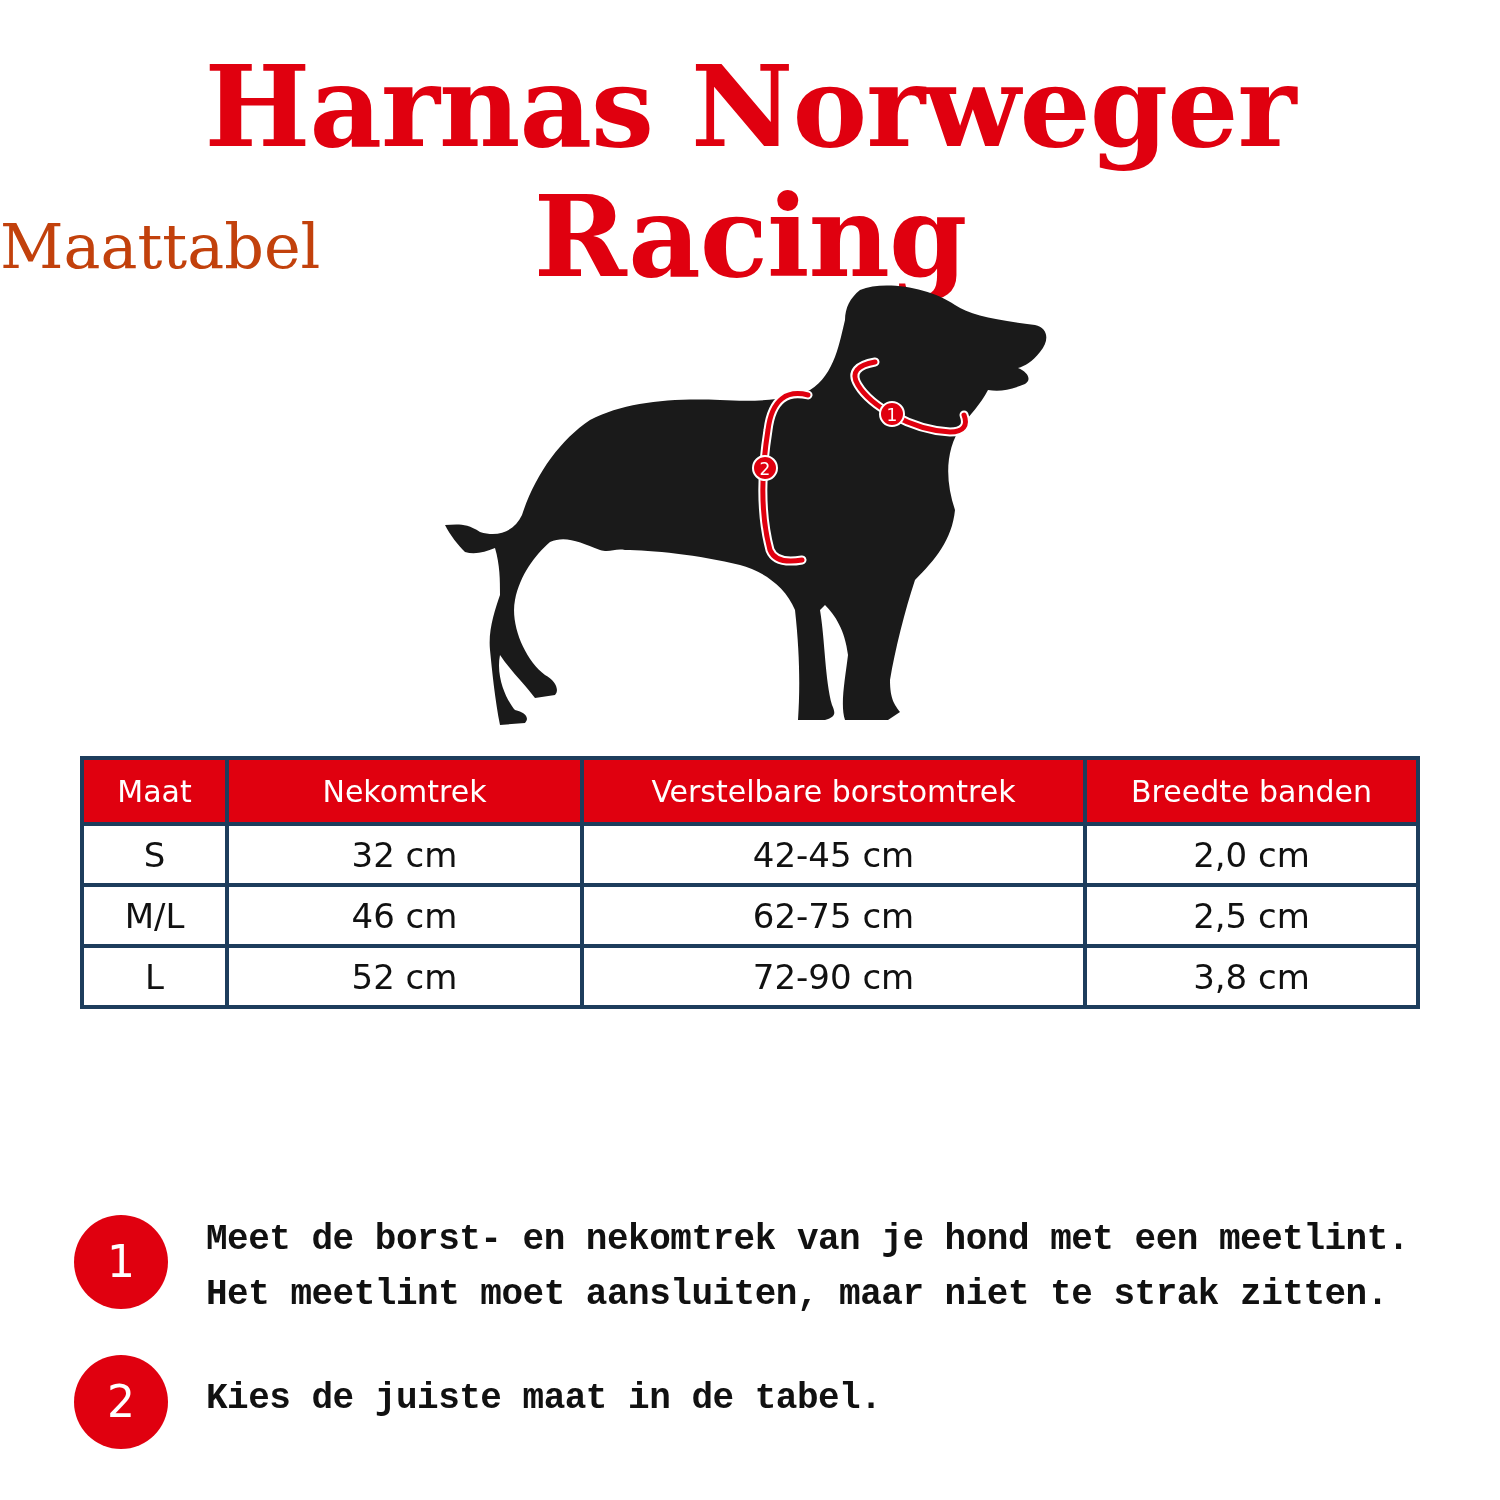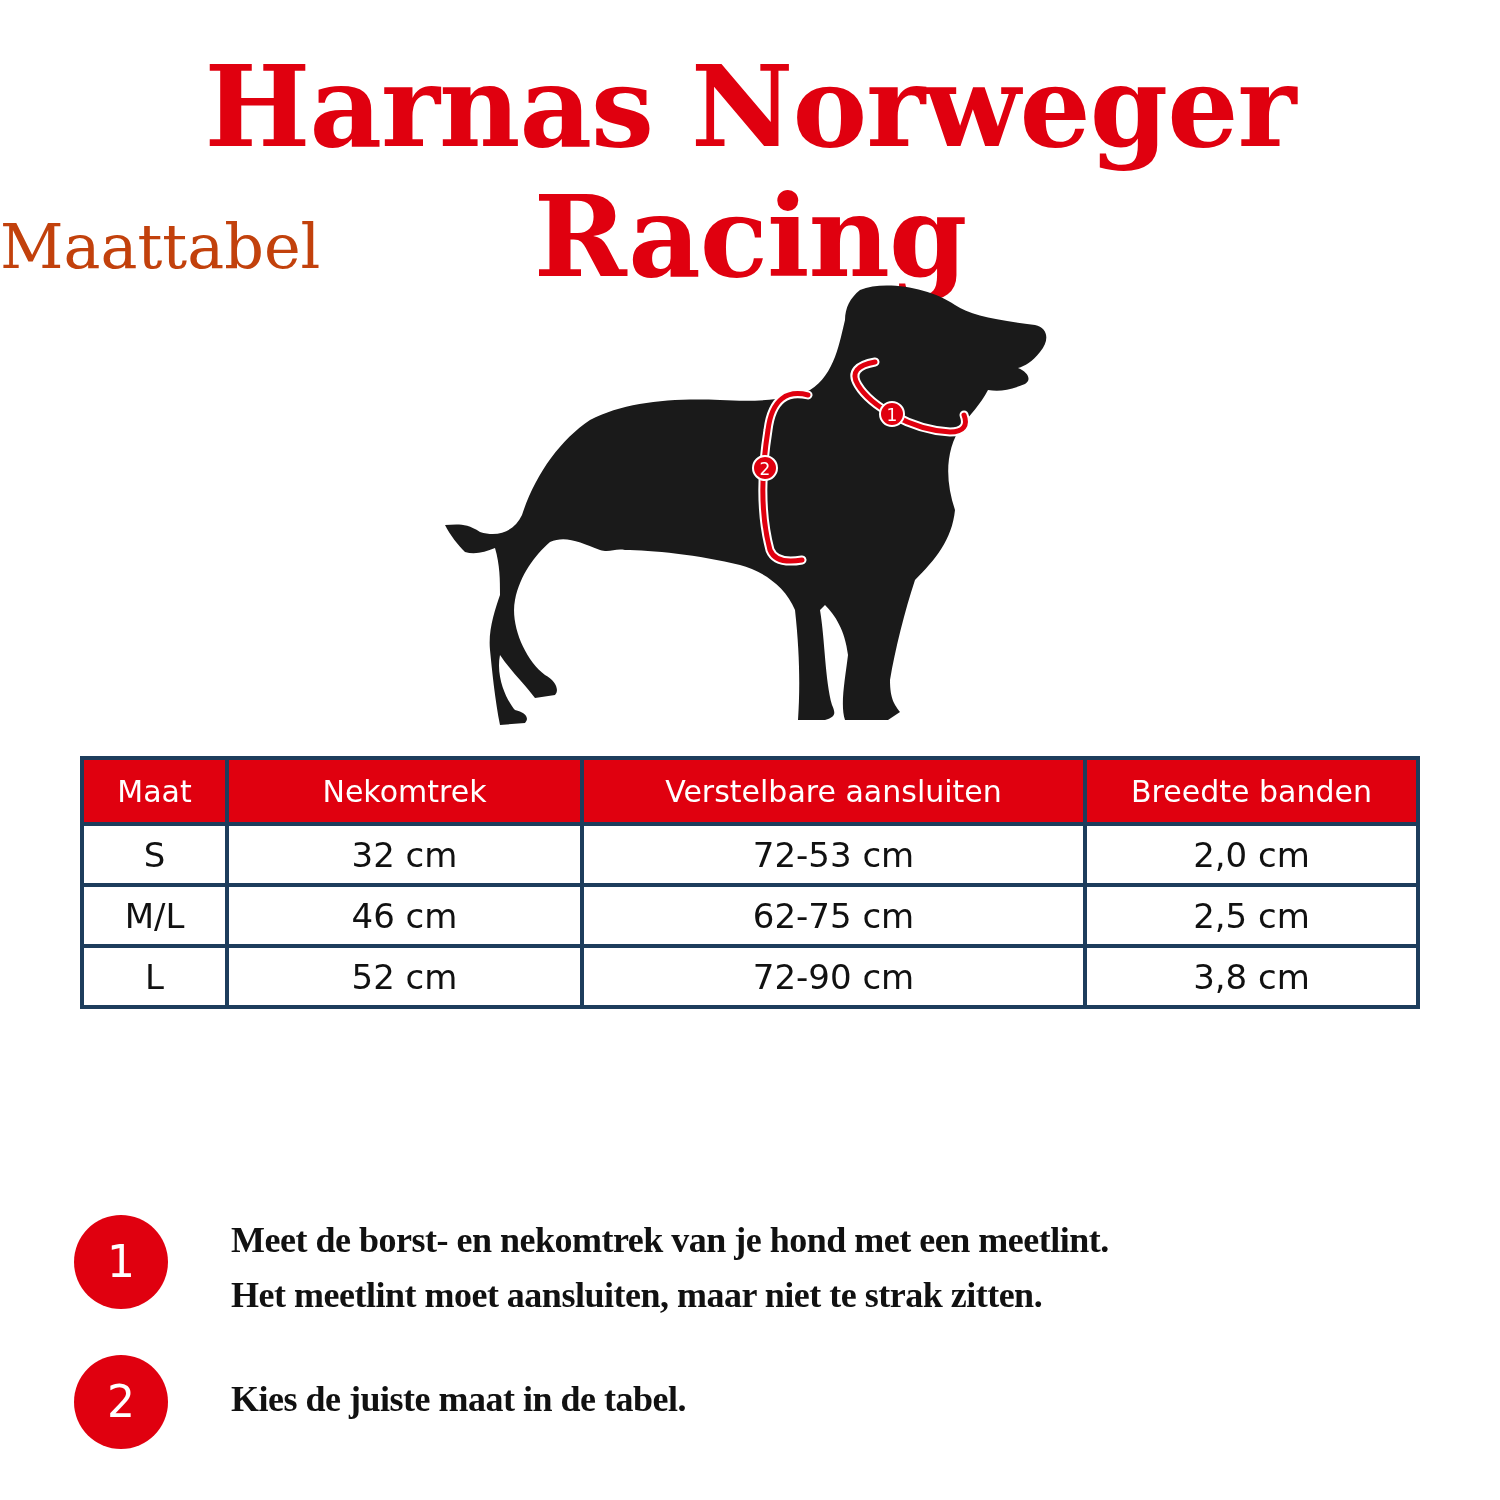--- a/index.html
+++ b/index.html
@@ -27,22 +27,22 @@
   }
   .size-table td { color: #111; font-size: 34px; height: 57px; background: #fff; }
   .step { position: absolute; left: 74px; }
   .step .badge {
     position: absolute; left: 0; width: 94px; height: 94px; border-radius: 50%;
     background: #e0000f; color: #fff; font-family: "DejaVu Sans", sans-serif;
     font-size: 44px; line-height: 94px; text-align: center;
   }
   .step .text {
     position: absolute; left: 132px; white-space: nowrap;
-    font-family: Liberation Serif, serif; font-weight: bold; color: #111;
-    font-size: 36px; line-height: 48px; letter-spacing: -0.5px; margin-left: 25px;
+    font-family: Liberation Mono, monospace; font-weight: bold; color: #111;
+    font-size: 36px; line-height: 48px; letter-spacing: -0.5px;
   }
 </style>
 </head>
 <body>
 
 <div class="title">Harnas Norweger Racing</div>
 <div class="subtitle">Maattabel</div>
 
 <svg class="dog" viewBox="0 0 620 460" xmlns="http://www.w3.org/2000/svg">
   <path fill="#1a1a1a" d="
@@ -82,29 +82,29 @@
   <colgroup>
     <col style="width:145px">
       <col style="width:355px">
       <col style="width:503px">
       <col style="width:333px">
   </colgroup>
   <thead>
     <tr>
       <th>Maat</th>
       <th>Nekomtrek</th>
-      <th>Verstelbare aansluiten</th>
+      <th>Verstelbare borstomtrek</th>
       <th>Breedte banden</th>
     </tr>
   </thead>
   <tbody>
     <tr>
       <td>S</td>
       <td>32 cm</td>
-      <td>72-53 cm</td>
+      <td>42-45 cm</td>
       <td>2,0 cm</td>
     </tr>
     <tr>
       <td>M/L</td>
       <td>46 cm</td>
       <td>62-75 cm</td>
       <td>2,5 cm</td>
     </tr>
     <tr>
       <td>L</td>

